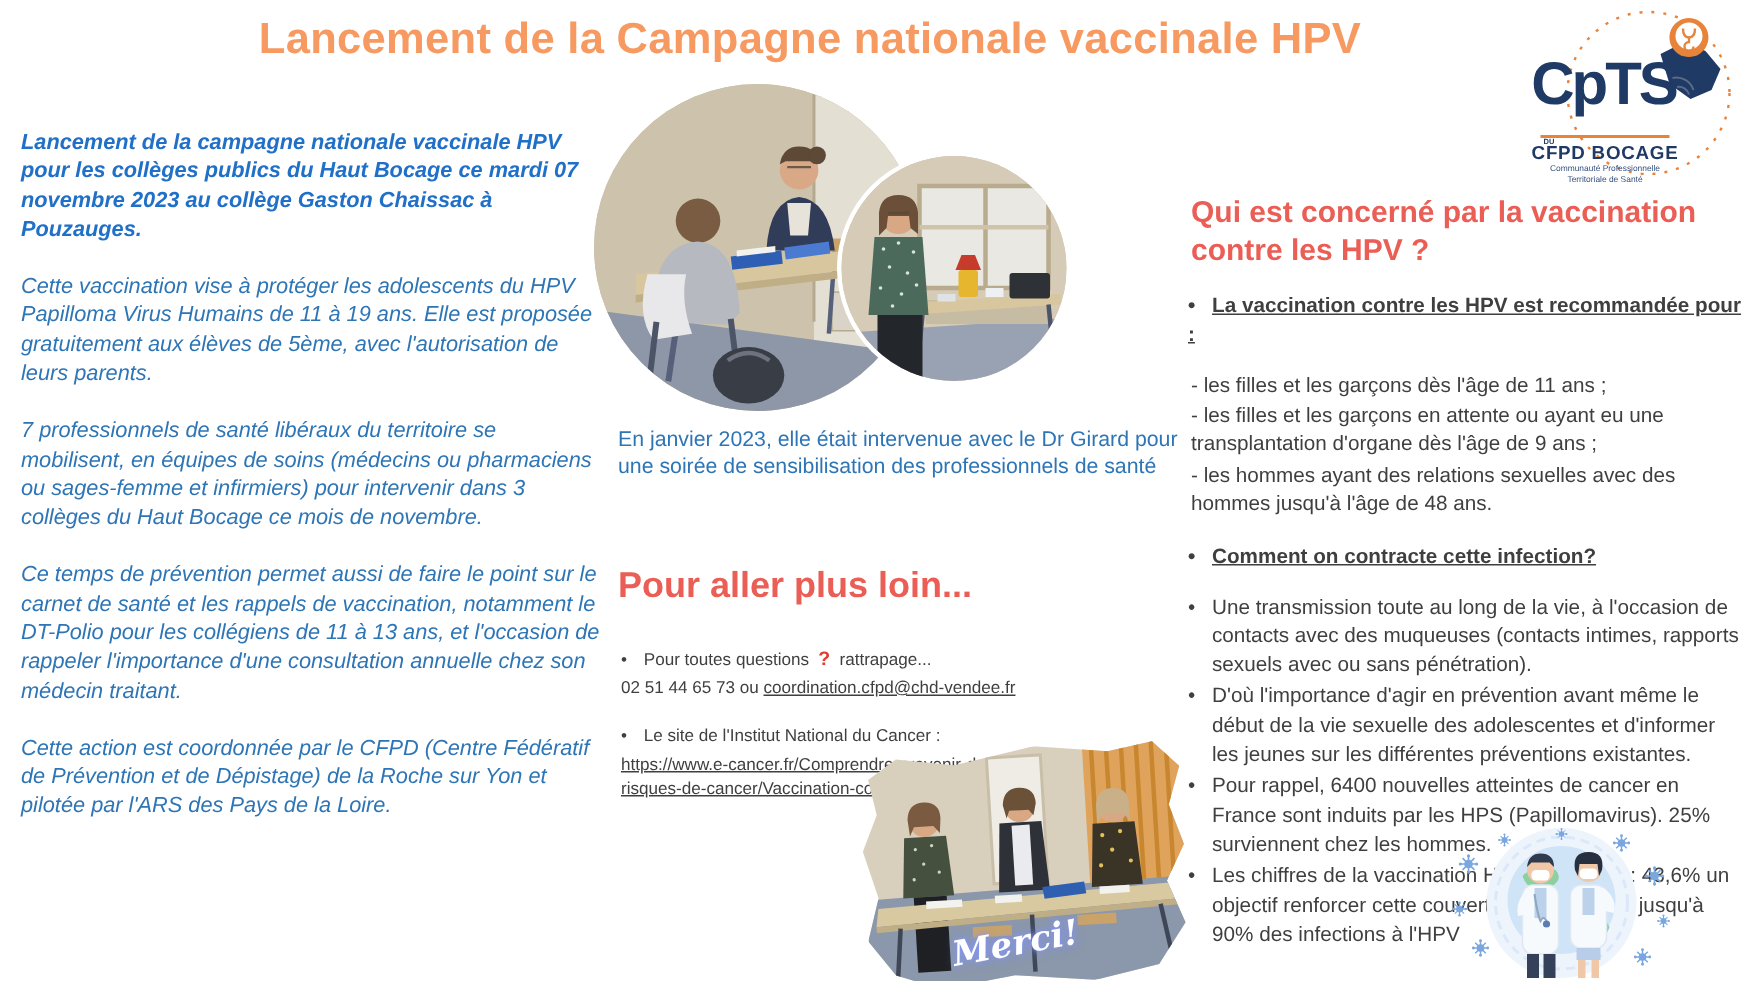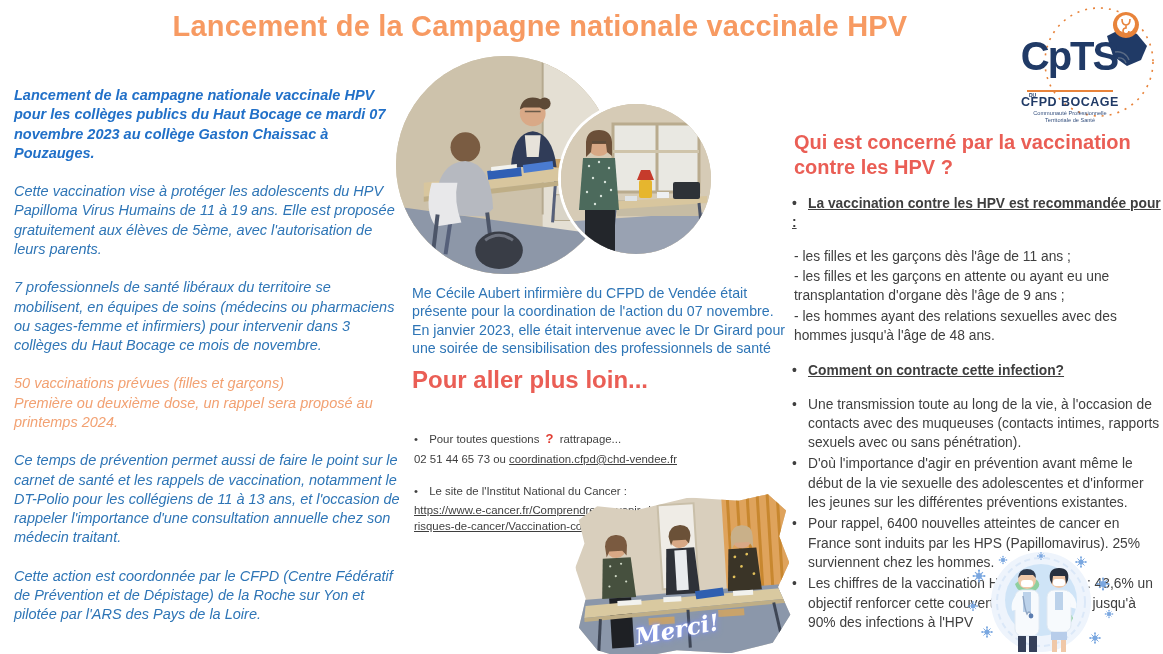--- a/index.html
+++ b/index.html
@@ -31,21 +31,21 @@
 
   
   .photo-circle{position:absolute;border-radius:50%;overflow:hidden;background:#cdc2ab;}
   .photo-big{left:396px;top:56px;width:218px;height:218px;}
   .photo-small{left:561px;top:104px;width:150px;height:150px;box-shadow:0 0 0 3px #fff;}
 
   
   .caption{position:absolute;left:412px;top:284px;width:374px;
     font-size:14.2px;line-height:1.3;color:#2E75B6;}
   .caption p{margin:0;}
-  .further-heading{position:absolute;left:412px;top:366px;
+  .further-heading{position:absolute;left:412px;top:377px;
     font-size:24px;font-weight:700;color:#EA5E55;}
   .further{position:absolute;left:414px;top:430px;width:364px;
     font-size:11.4px;line-height:1.45;color:#3F3F3F;}
   .further .row{margin-bottom:2px;}
   .further .b{display:inline-block;width:12px;}
   .further .qmark{color:#E03C31;font-weight:700;font-size:13px;padding:0 3px;}
   .further a{color:#3F3F3F;text-decoration:underline;cursor:pointer;}
   .further .gap{height:14px;}
   .further .urlblock{margin-top:1px;}
 
@@ -101,24 +101,20 @@
     <div class="tagline">
       <div>Communauté Professionnelle</div>
       <div>Territoriale de Santé</div>
     </div>
   </div>
 
   <div class="left-col">
     <p class="lead">Lancement de la campagne nationale vaccinale HPV pour les collèges publics du Haut Bocage ce mardi 07 novembre 2023 au collège Gaston Chaissac à Pouzauges.</p>
     <p>Cette vaccination vise à protéger les adolescents du HPV Papilloma Virus Humains de 11 à 19 ans. Elle est proposée gratuitement aux élèves de 5ème, avec l'autorisation de leurs parents.</p>
     <p>7 professionnels de santé libéraux du territoire se mobilisent, en équipes de soins  (médecins ou pharmaciens ou sages-femme et infirmiers) pour intervenir dans 3 collèges du Haut Bocage ce mois de novembre.</p>
-    <p class="accent">
-      <span>50 vaccinations prévues (filles et garçons)</span><br>
-      <span>Première ou deuxième dose, un rappel sera proposé au printemps 2024.</span>
-    </p>
     <p>Ce temps de prévention permet aussi de faire le point sur le carnet de santé et les rappels de vaccination, notamment le DT-Polio pour les collégiens de 11 à 13 ans, et l'occasion de rappeler l'importance d'une consultation annuelle chez son médecin traitant.</p>
     <p>Cette action est coordonnée par le CFPD (Centre Fédératif de Prévention et de Dépistage) de la Roche sur Yon et pilotée par l'ARS des Pays de la Loire.</p>
   </div>
 
   <div class="photo-circle photo-big">
     <svg width="218" height="218" viewBox="0 0 220 220">
       <rect width="220" height="220" fill="#cdc2ab"></rect>
       <polygon points="148,0 220,0 220,220 148,220" fill="#e4dfd3"></polygon>
       <line x1="148" y1="0" x2="148" y2="160" stroke="#b5a98f" stroke-width="2"></line>
       <polygon points="0,152 220,182 220,220 0,220" fill="#8d97a8"></polygon>
@@ -186,21 +182,20 @@
           <circle cx="26" cy="88" r="1.2"></circle>
         <circle cx="40" cy="92" r="1.2"></circle>
           <circle cx="50" cy="86" r="1.2"></circle>
           <circle cx="34" cy="100" r="1.2"></circle>
       </g>
       <rect x="24" y="106" width="30" height="44" fill="#23262b"></rect>
     </svg>
   </div>
 
   <div class="caption">
-    <p>Me Cécile Aubert infirmière du CFPD de Vendée était présente pour la coordination de l'action du 07 novembre.</p>
     <p>En janvier 2023, elle était intervenue avec le Dr Girard pour une soirée de sensibilisation des professionnels de santé</p>
   </div>
 
   <div class="further-heading">Pour aller plus loin...</div>
   <div class="further">
     <div class="row">
       <span class="b">•</span>
       <span>Pour toutes questions</span>
       <span class="qmark">?</span>
       <span>rattrapage...</span>

